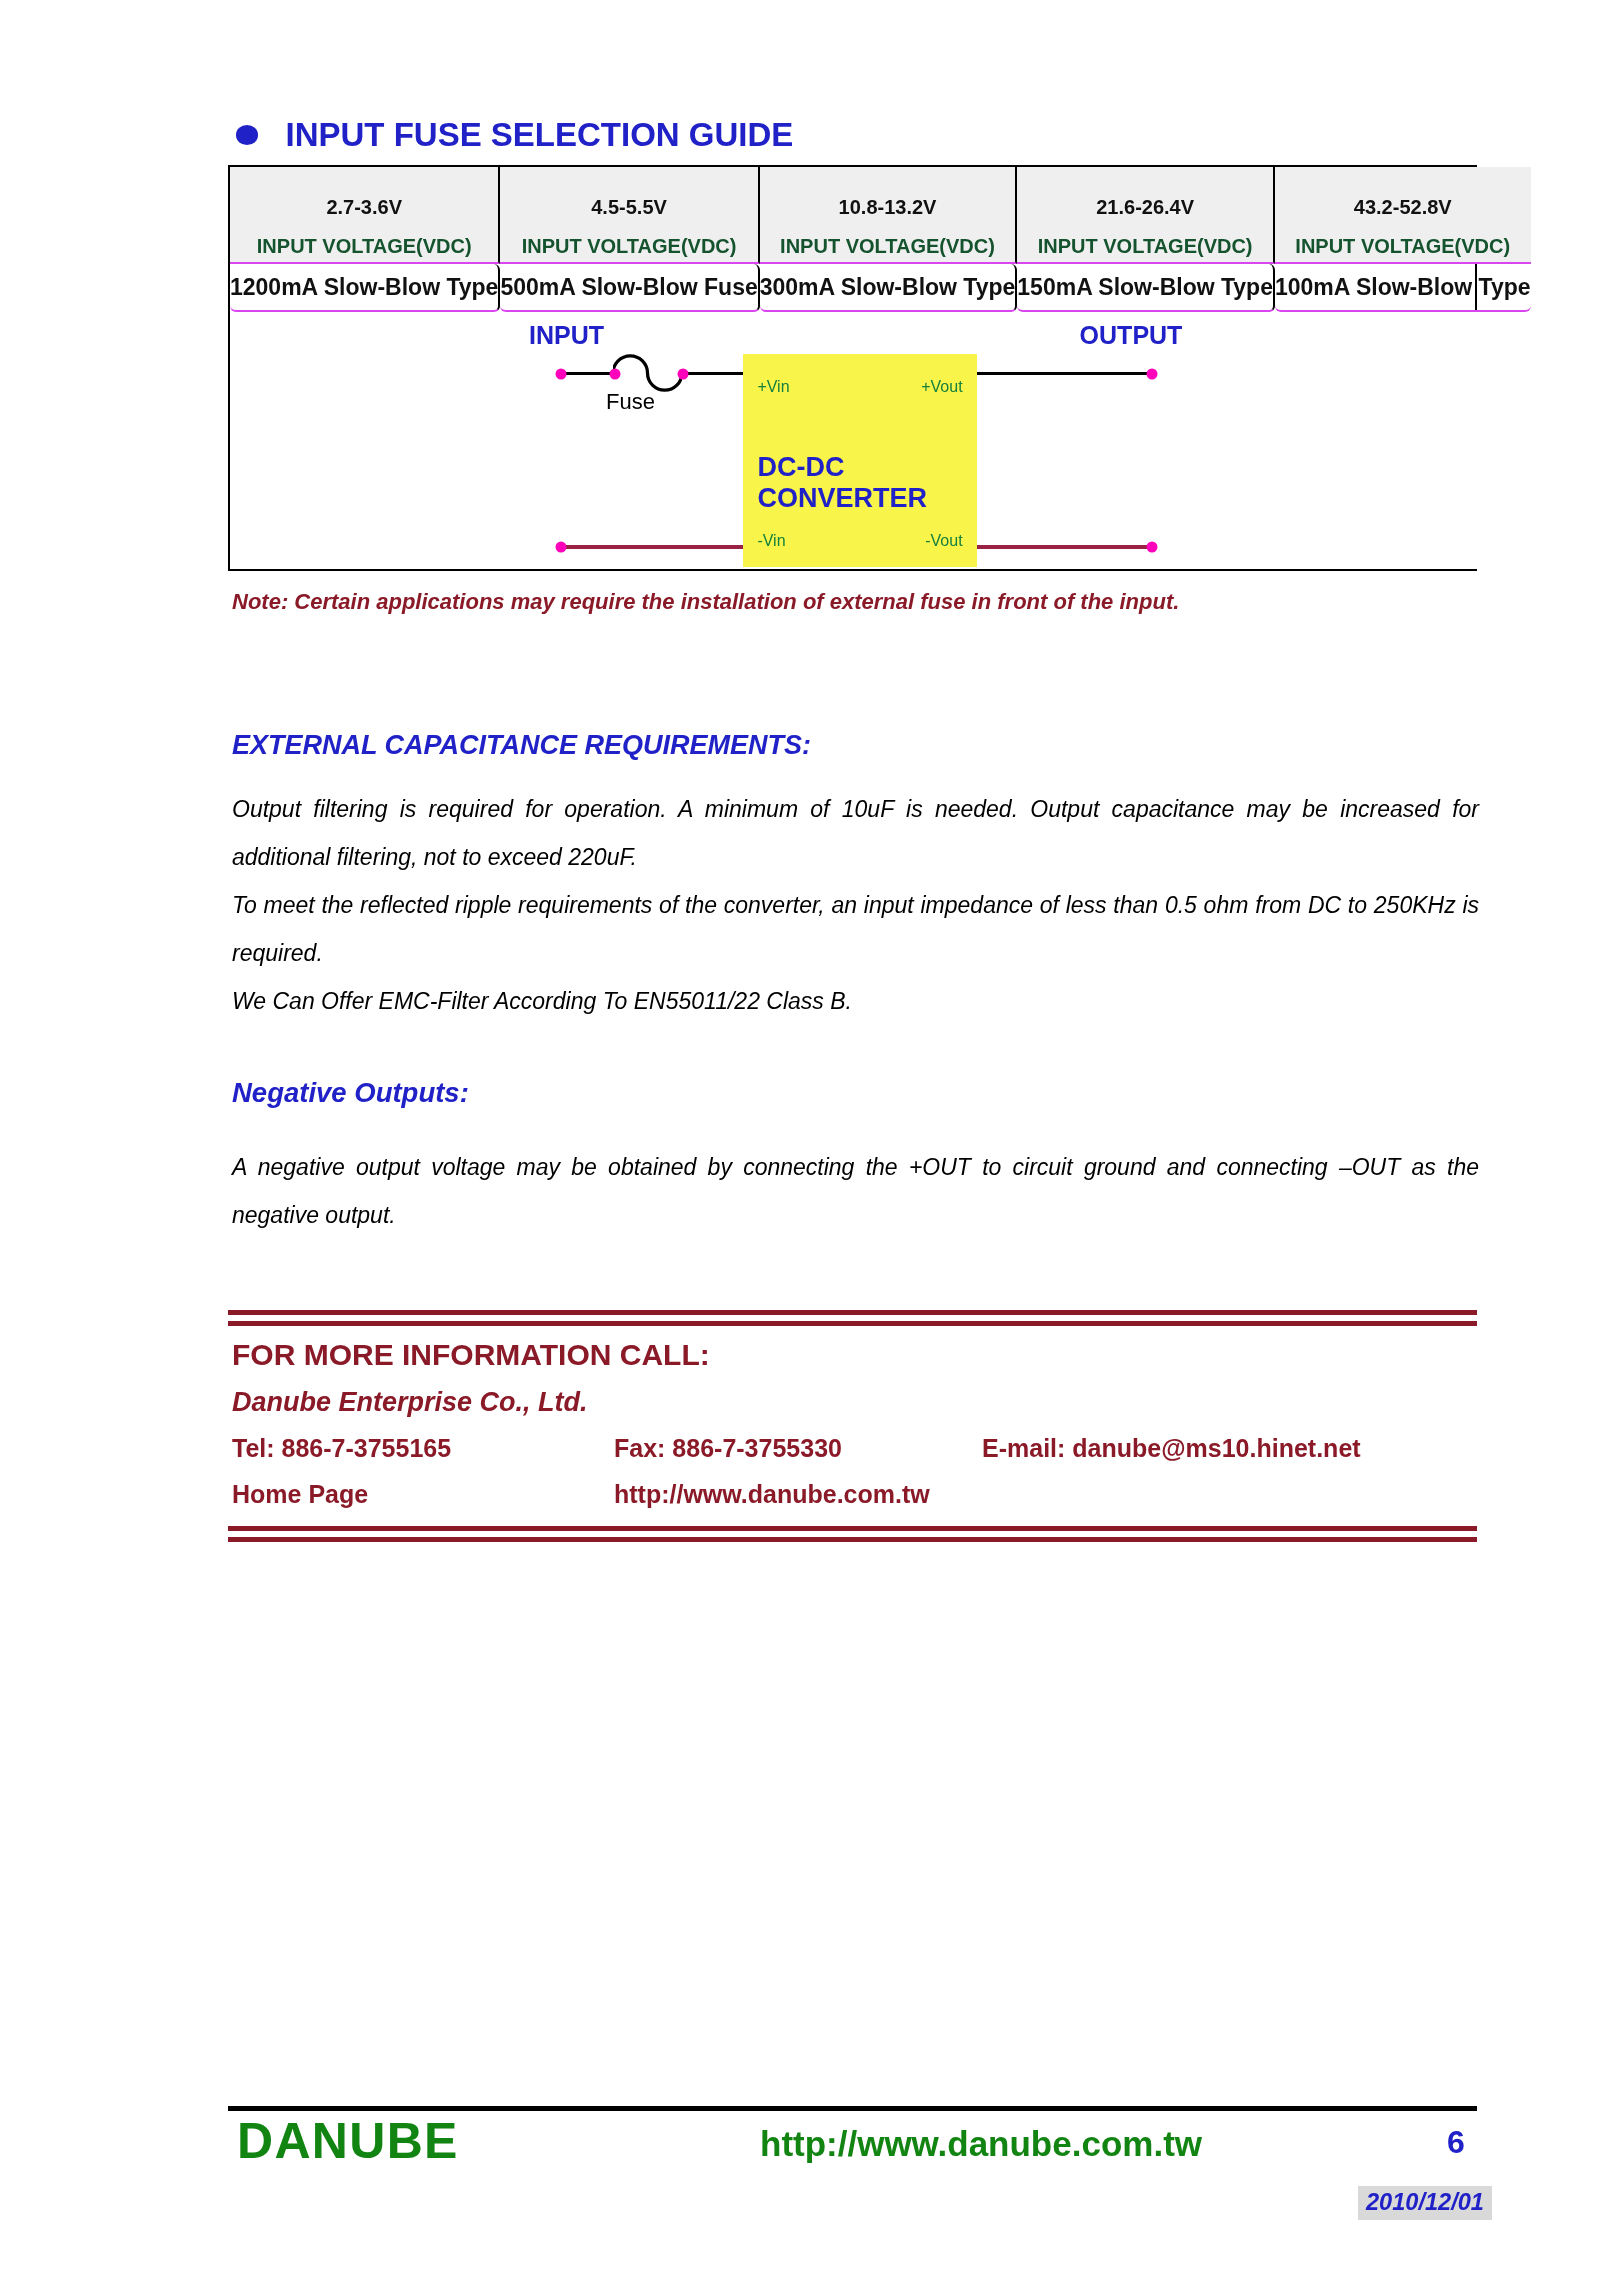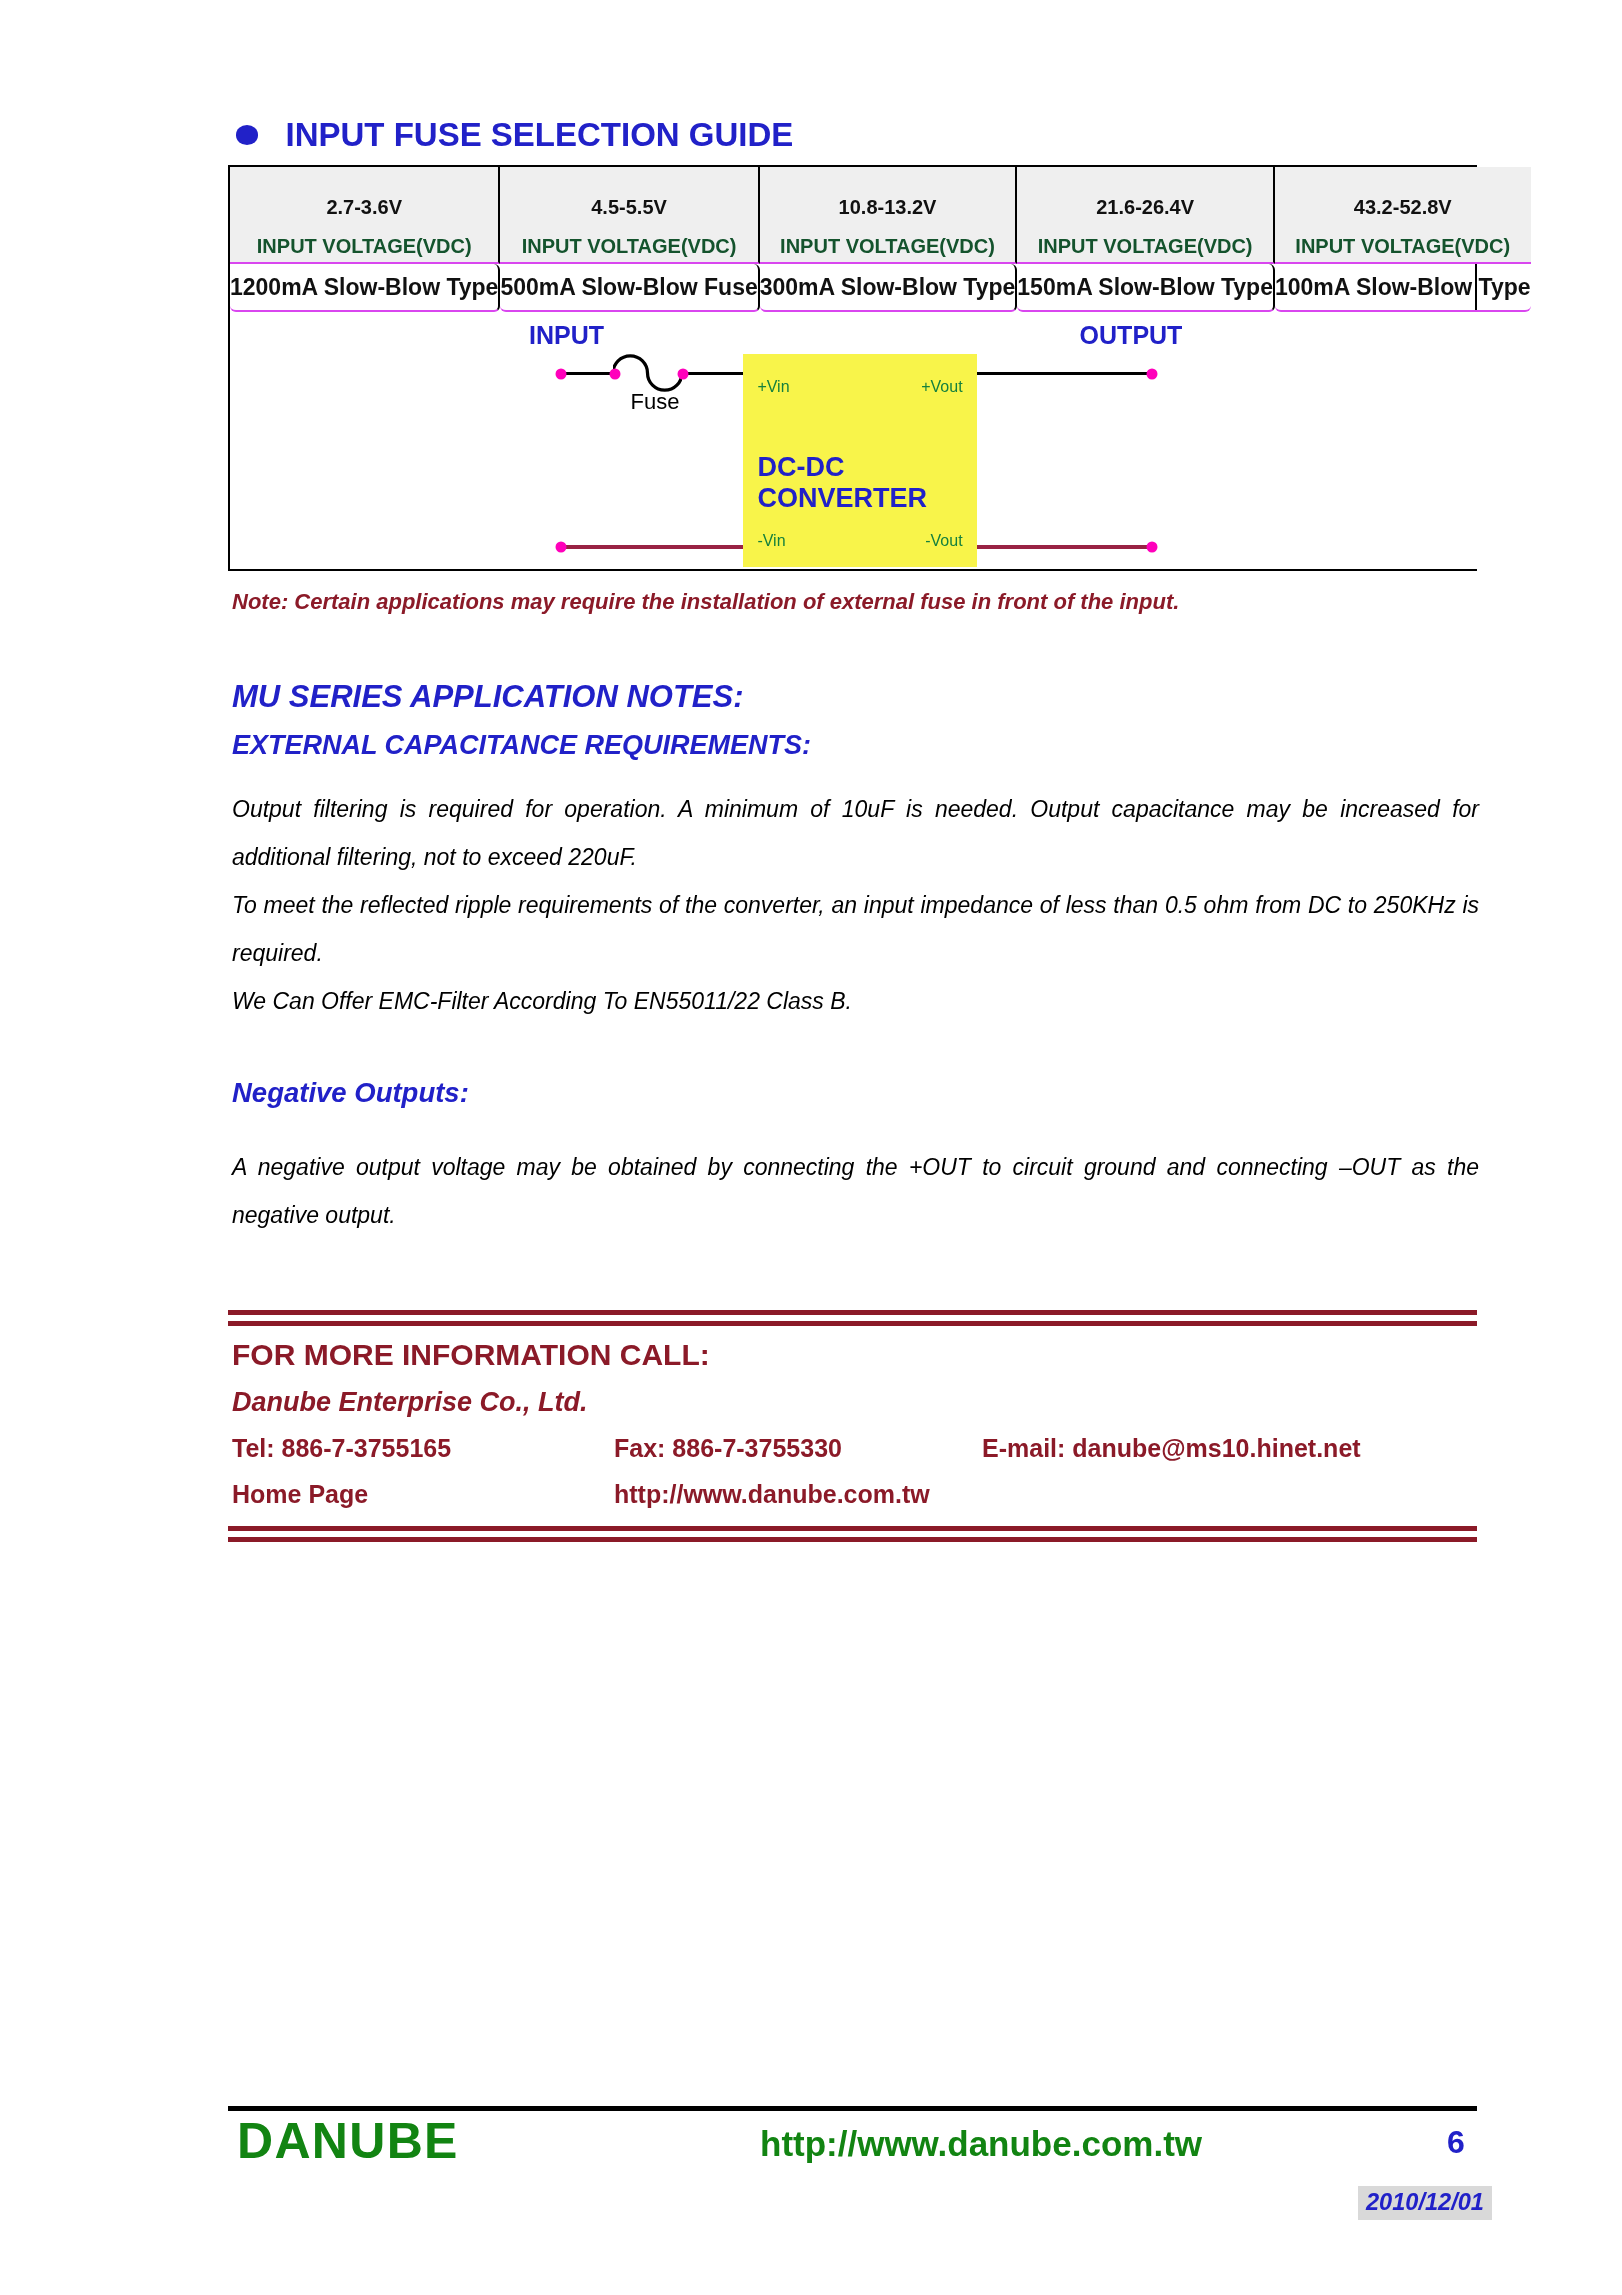--- a/index.html
+++ b/index.html
@@ -33,21 +33,21 @@
     font-size:23px;font-weight:bold;color:#111;white-space:nowrap;border-radius:6px;
   }
   .diagram-row{
     grid-column:1 / -1;position:relative;height:257px;background:#fff;border-bottom:none;
   }
   .io-label{position:absolute;top:9.2px;font-size:25px;font-weight:bold;color:var(--blue,#2121C8);text-align:center;}
   .wire{position:absolute;height:3.3px;background:#000;}
   .wire.maroon{background:var(--wire_maroon,#992244);height:3.9px;}
   .dot{position:absolute;width:11px;height:11px;border-radius:50%;background:var(--magenta,#FF00BB);transform:translate(-50%,-50%);}
   .fuse-svg{position:absolute;left:383px;top:35px;}
-  .fuse-label{position:absolute;left:376px;top:77px;width:98px;text-align:center;font-size:22px;color:#000;}
+  .fuse-label{position:absolute;left:376px;top:77px;width:98px;text-align:left;font-size:22px;color:#000;}
   .converter-box{position:absolute;left:513px;top:42px;width:234px;height:213px;background:var(--yellow,#F8F44A);}
   .pin{position:absolute;font-size:16px;color:#15803d;}
   .pin.tl{left:14.4px;top:23.6px;} .pin.tr{right:14.4px;top:23.6px;}
   .pin.bl{left:14.4px;bottom:17px;} .pin.br{right:14.4px;bottom:17px;text-align:right;}
   .dcdc{position:absolute;left:14.4px;top:98px;font-size:27px;font-weight:bold;line-height:31px;color:var(--blue,#2121C8);}
   
   .note-line{position:absolute;left:232px;top:589px;width:1247px;font-size:22px;font-weight:bold;font-style:italic;color:var(--maroon,#8B1A28);}
   .mu-heading{position:absolute;left:232px;top:679px;margin:0;font-size:31px;font-weight:bold;font-style:italic;color:var(--blue,#2121C8);}
   .ext-heading{position:absolute;left:232px;top:730px;margin:0;font-size:27px;font-weight:bold;font-style:italic;color:var(--blue,#2121C8);}
   .paras{position:absolute;left:232px;top:785px;width:1247px;font-size:23px;font-style:italic;color:#000;line-height:48px;}
@@ -141,21 +141,20 @@
           <div>CONVERTER</div>
         </div>
         <span class="pin bl">-Vin</span>
         <span class="pin br">-Vout</span>
       </div>
     </div>
   </div>
 
   <div class="note-line">Note: Certain applications may require the installation of external fuse in front of the input.</div>
 
-  <h2 class="mu-heading">MU SERIES APPLICATION NOTES:</h2>
   <h3 class="ext-heading">EXTERNAL CAPACITANCE REQUIREMENTS:</h3>
   <div class="paras">
     <p>Output filtering is required for operation. A minimum of 10uF is needed. Output capacitance may be increased for additional filtering, not to exceed 220uF.</p>
     <p>To meet the reflected ripple requirements of the converter, an input impedance of less than 0.5 ohm from DC to 250KHz is required.</p>
     <p>We Can Offer EMC-Filter According To EN55011/22 Class B.</p>
   </div>
 
   <h3 class="neg-heading">Negative Outputs:</h3>
   <p class="neg-para">A negative output voltage may be obtained by connecting the +OUT to circuit ground and connecting –OUT as the negative output.</p>
 

